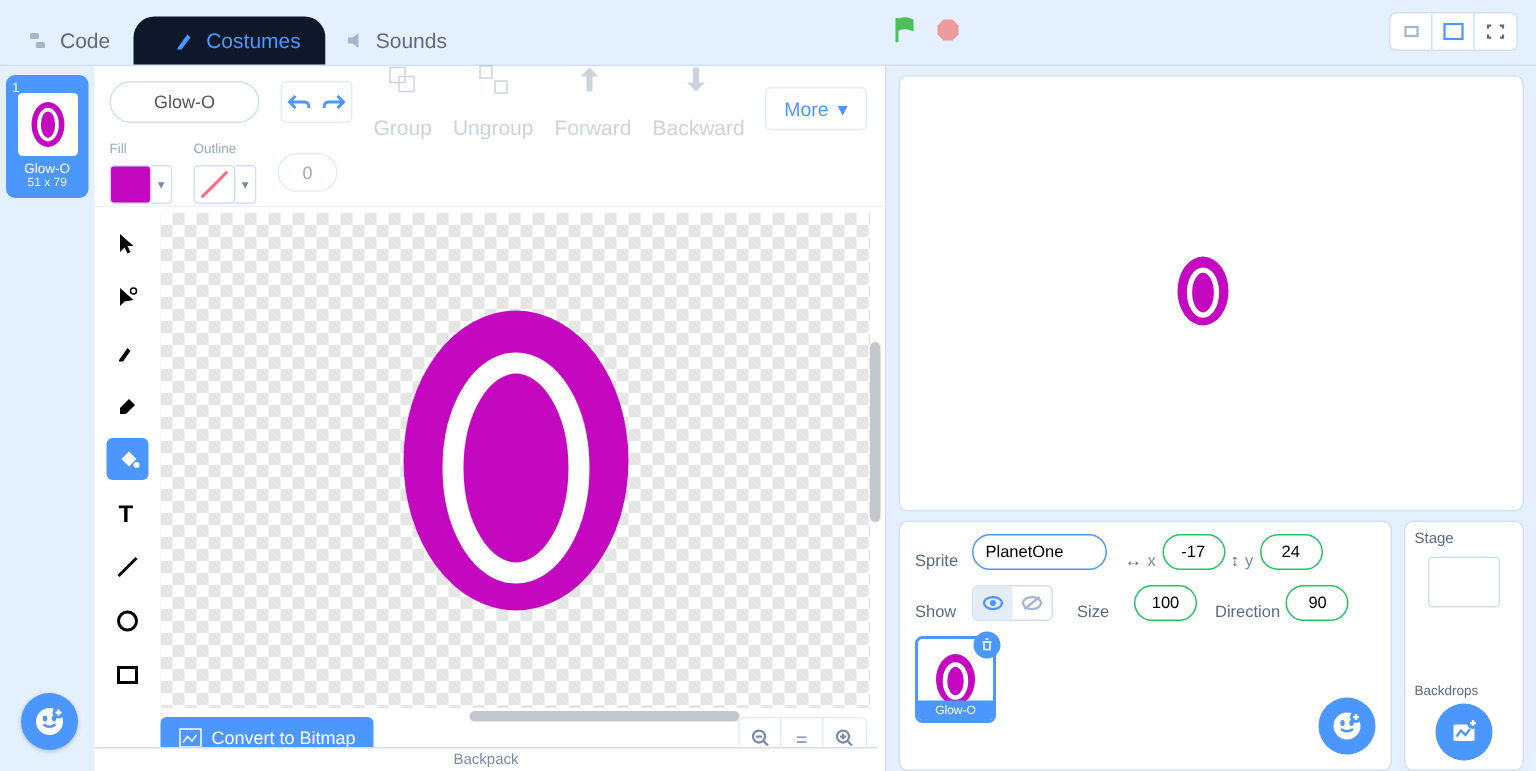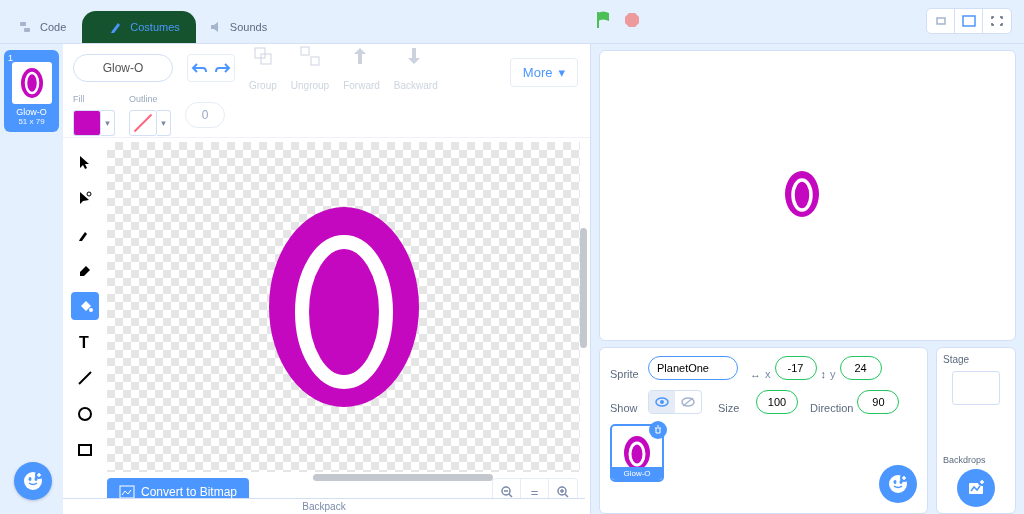--- a/index.html
+++ b/index.html
@@ -1,42 +1,42 @@
 <!DOCTYPE html>
 <html><head>
 <meta charset="utf-8">
 <style>
 * { box-sizing: border-box; margin: 0; padding: 0; font-family: "Helvetica Neue", Arial, sans-serif; }
 body { background: #e5f0ff; width: 1024px; height: 514px; overflow: hidden; position: relative; }
 
 .topbar { height: 44px; display: flex; align-items: flex-end; padding: 0 6px; background: #e5f0ff; border-bottom: 1px solid #d2dff5; position: relative; }
 .tabs { display: flex; gap: 0; }
-.tab { padding: 8px 16px 8px 12px; display: flex; align-items: center; gap: 6px; font-size: 11px; color: #5c6b7f; background: #e5f0ff; border-radius: 14px 14px 0 0; cursor: pointer; }
-.tab.active { background: #14532d; color: #4c97ff; font-weight: 500; padding-left: 26px; }
+.tab { padding: 8px 16px 8px 12px; display: flex; align-items: center; gap: 6px; font-size: 14px; color: #5c6b7f; background: #e5f0ff; border-radius: 14px 14px 0 0; cursor: pointer; }
+.tab.active { background: #0f172a; color: #4c97ff; font-weight: 500; padding-left: 26px; }
 .tab .ti { width: 16px; height: 16px; display: inline-flex; align-items: center; justify-content: center; }
 .flag-stop { position: absolute; left: 595px; top: 10px; display: flex; gap: 10px; align-items: center; }
 .winbtns { position: absolute; right: 12px; top: 8px; display: flex; gap: 0; border: 1px solid #d2dff5; border-radius: 5px; background: #fff; }
 .winbtns .wb { width: 28px; height: 24px; display: flex; align-items: center; justify-content: center; border-right: 1px solid #d2dff5; cursor: pointer; }
 .winbtns .wb:last-child { border-right: none; }
 
 .main { display: flex; height: calc(514px - 44px); }
 .left-col { width: 63px; background: #e5f0ff; padding: 6px 4px; }
 .thumb { background: #4c97ff; border-radius: 6px; padding: 4px 2px 6px; text-align: center; color: #fff; position: relative; }
 .thumb .tn { font-size: 9px; position: absolute; top: 3px; left: 4px; }
 .thumb .timg { width: 40px; height: 42px; background: #fff; border-radius: 3px; margin: 8px auto 3px; display: flex; align-items: center; justify-content: center; }
 .thumb .tname { font-size: 9px; font-weight: 500; }
 .thumb .tsize { font-size: 8px; opacity: 0.9; }
 .cat-btn { position: absolute; left: 14px; bottom: 14px; width: 38px; height: 38px; border-radius: 50%; background: #4c97ff; display: flex; align-items: center; justify-content: center; box-shadow: 0 1px 3px rgba(0,0,0,0.2); }
 
 .editor { flex: 1; background: #fff; position: relative; border-right: 1px solid #d2dff5; }
 .ed-top { height: 48px; display: flex; align-items: center; gap: 14px; padding: 4px 10px; }
 .cname { border: 1px solid #d2dff5; border-radius: 18px; padding: 6px 14px; font-size: 12px; width: 100px; text-align: center; color: #555; }
 .grp { display: flex; gap: 2px; border: 1px solid #e5ecf5; border-radius: 4px; }
 .grp .gb { width: 22px; height: 26px; display: flex; align-items: center; justify-content: center; cursor: pointer; color: #7a8aab; }
-.ibtn { display: flex; flex-direction: column; align-items: center; gap: 14px; color: #9aa8bf; font-size: 10px; cursor: pointer; opacity: 0.5; }
+.ibtn { display: flex; flex-direction: column; align-items: center; gap: 14px; color: #9aa8bf; font-size: 14px; cursor: pointer; opacity: 0.5; }
 .ibtn .ib { width: 20px; height: 20px; }
 .more { border: 1px solid #e5ecf5; border-radius: 4px; padding: 6px 12px; color: #4c97ff; font-size: 13px; display: flex; align-items: center; gap: 6px; cursor: pointer; position: absolute; right: 12px; top: 14px; }
 
 .ed-row2 { height: 46px; display: flex; align-items: center; padding: 0 10px; gap: 14px; border-bottom: 1px solid #eef2f8; }
 .fo { display: flex; flex-direction: column; gap: 6px; }
 .fo .lbl { font-size: 9px; color: #9aa8bf; }
 .swatch { display: flex; align-items: center; }
 .sw { width: 28px; height: 26px; border: 1px solid #d2dff5; border-radius: 3px; display: flex; align-items: center; justify-content: center; }
 .sw.fill { background: #c308c0; }
 .sw.outline { background: #fff; position: relative; }

